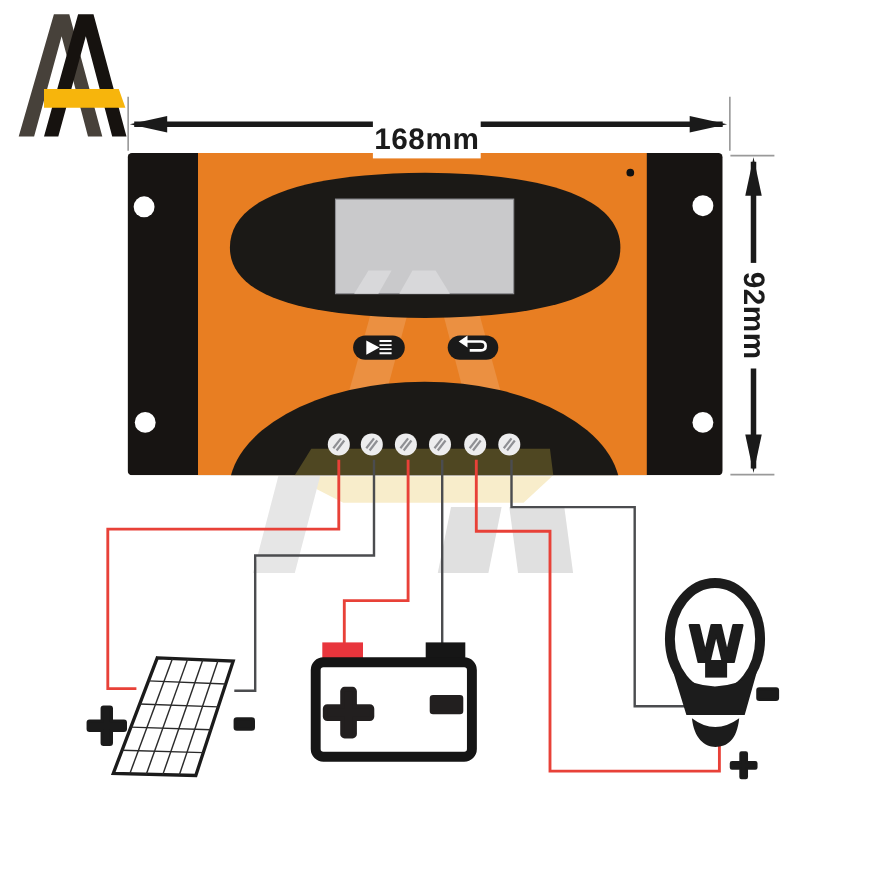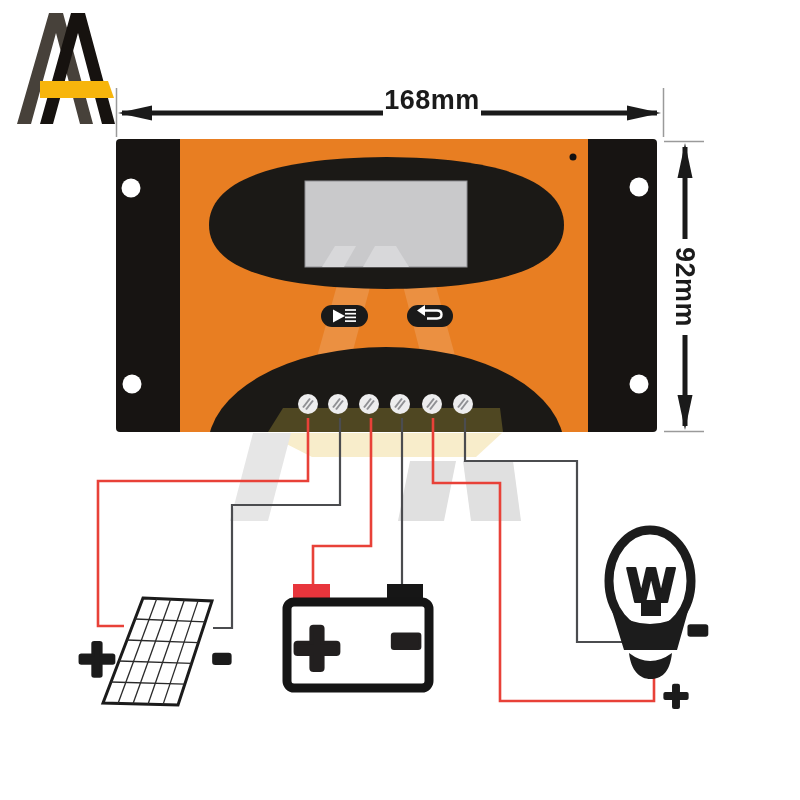--- a/index.html
+++ b/index.html
@@ -1,21 +1,21 @@
 <!DOCTYPE html>
 <html><head>
 <meta charset="utf-8">
 <style>
   html,body{margin:0;padding:0;background:#fff;}
   .canvas{position:relative;width:800px;height:800px;background:#ffffff;overflow:hidden;
           font-family:"Liberation Sans","DejaVu Sans",sans-serif;}
   .canvas svg.scene{position:absolute;left:0;top:0;}
   .dim-label{position:absolute;display:flex;align-items:center;justify-content:center;
              background:#ffffff;color:#1b1b1b;font-weight:bold;font-size:27px;letter-spacing:0.5px;}
-  #dim-w{left:339px;top:82px;width:98px;height:36px;margin-left:44px;}
+  #dim-w{left:339px;top:108px;width:98px;height:36px;}
   #dim-h{left:637px;top:269px;width:96px;height:36px;transform:rotate(90deg);}
   .sym{font-family:"DejaVu Sans",sans-serif;font-weight:bold;paint-order:stroke;
        stroke-linejoin:round;stroke-linecap:butt;}
 </style>
 </head>
 <body>
 
 <div class="canvas">
 
 <svg class="scene" width="800" height="800" viewBox="0 0 800 800">

